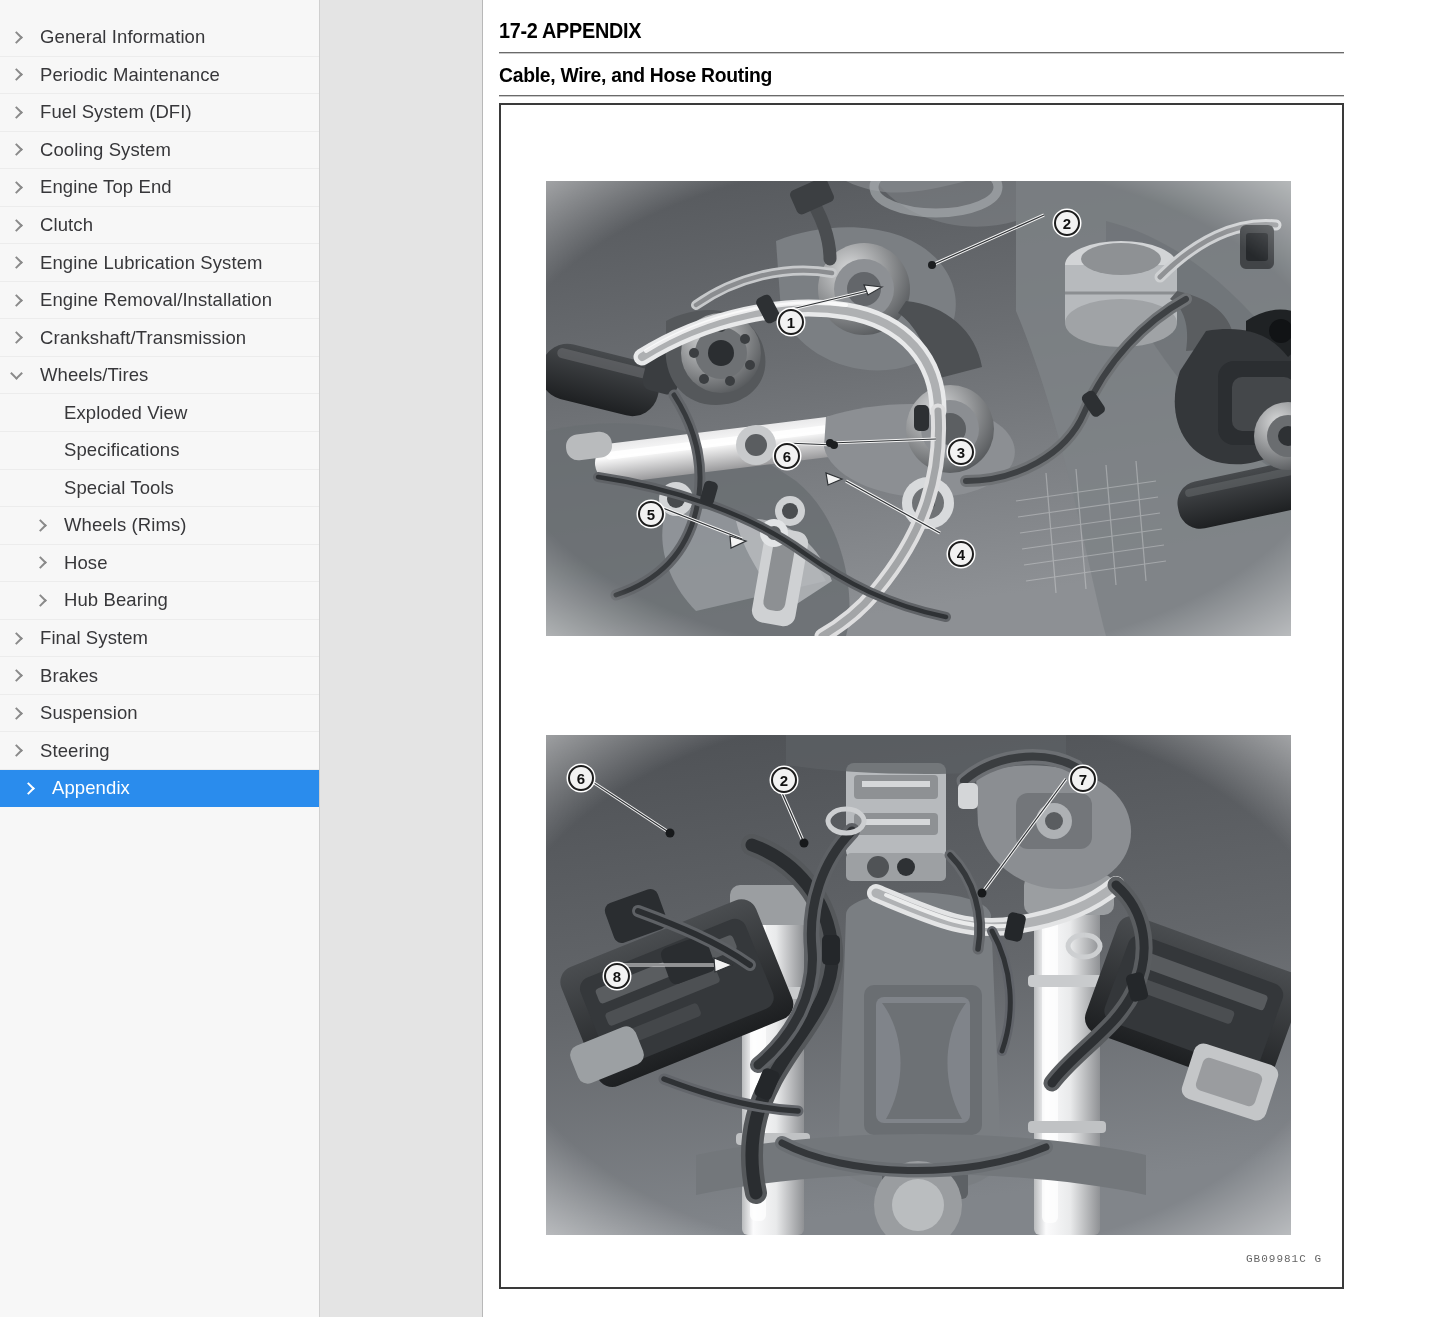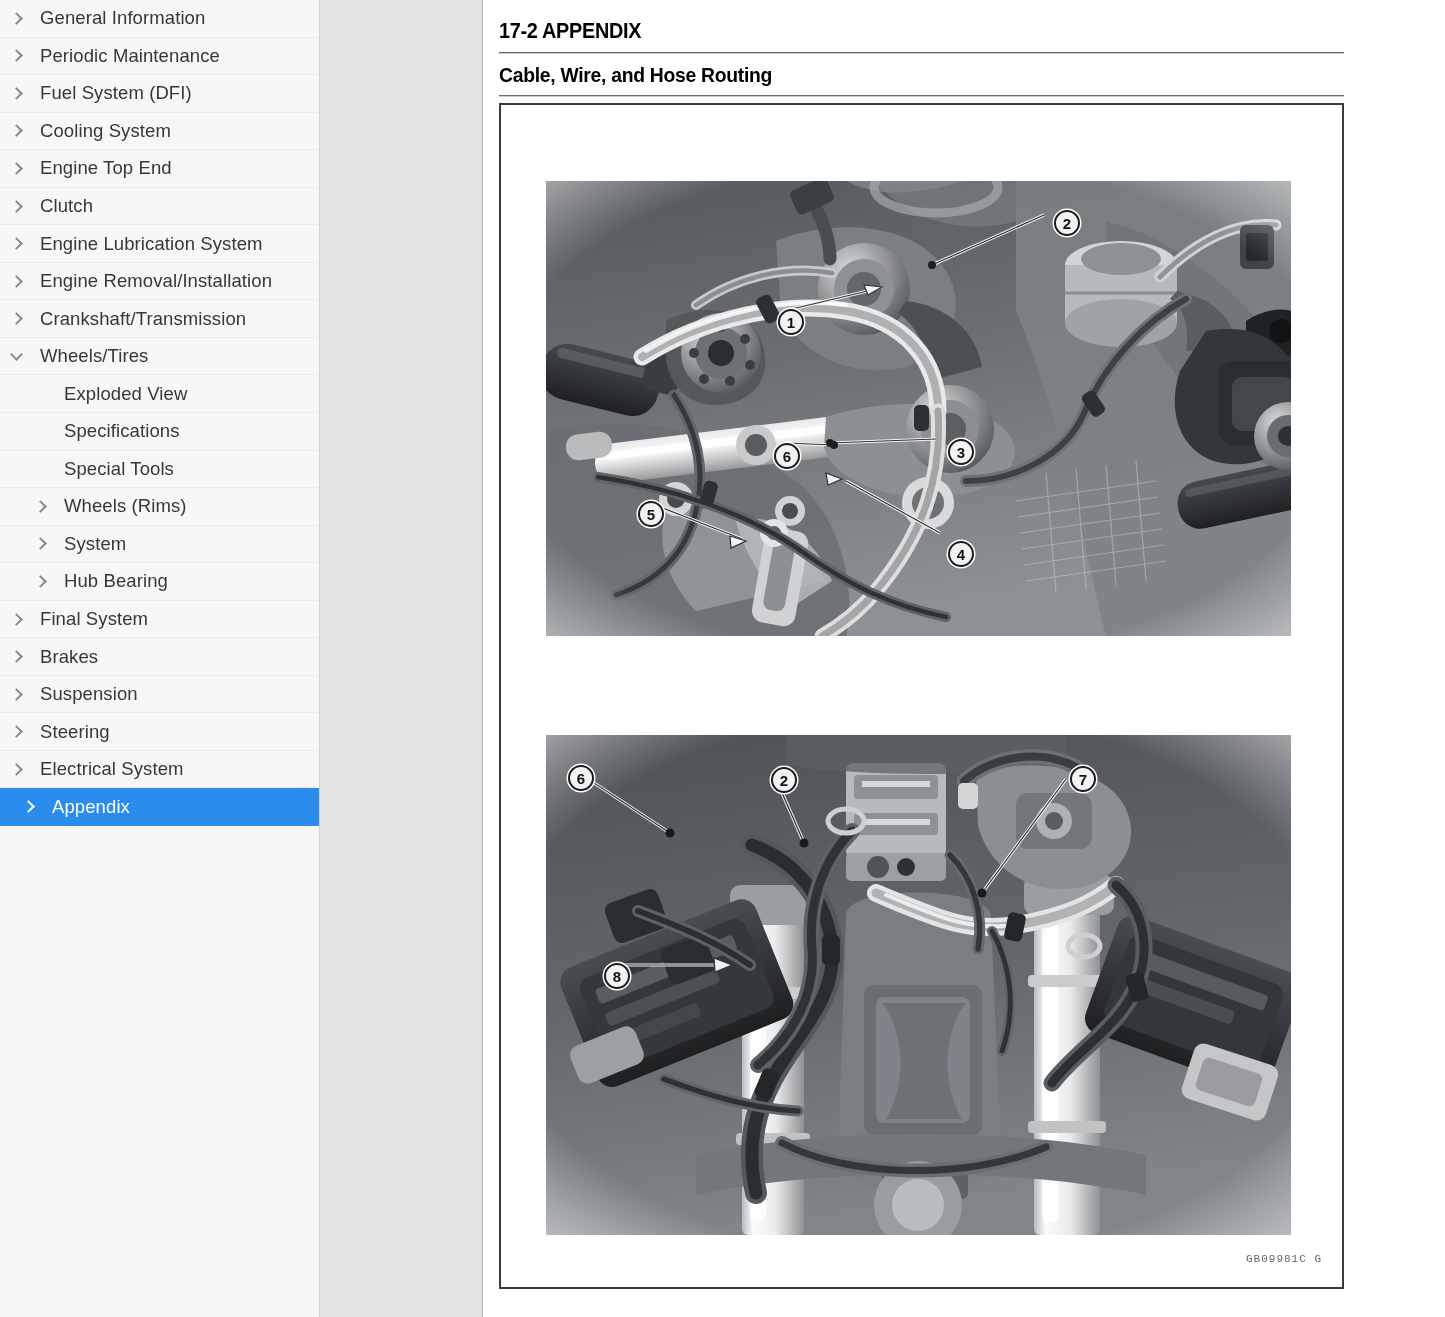--- a/index.html
+++ b/index.html
@@ -12,21 +12,21 @@
   .app { position: relative; width: 1445px; height: 1317px; display: flex; }
 
   
   .sidebar {
     width: 320px; height: 1317px;
     background: #f7f7f7;
     border-right: 1px solid #cfcfcf;
     overflow: hidden;
     position: relative;
   }
-  .nav-list { list-style: none; }
+  .nav-list { list-style: none; margin-top: 19px; }
   .nav-item {
     height: 37.55px;
     display: flex;
     align-items: center;
     border-bottom: 1px solid #ececec;
     cursor: pointer;
     background: #f7f7f7;
   }
   .nav-item.level-0 .chev-box { width: 40px; padding-left: 12px; }
   .nav-item.level-1 { background: #f7f7f7; }
@@ -220,21 +220,21 @@
         <li class="nav-item level-1">
           <span class="chev-box">
             <span class="chev"></span>
           </span>
           <span class="nav-label">Wheels (Rims)</span>
         </li>
         <li class="nav-item level-1">
           <span class="chev-box">
             <span class="chev"></span>
           </span>
-          <span class="nav-label">System</span>
+          <span class="nav-label">Hose</span>
         </li>
         <li class="nav-item level-1">
           <span class="chev-box">
             <span class="chev"></span>
           </span>
           <span class="nav-label">Hub Bearing</span>
         </li>
         <li class="nav-item level-0">
           <span class="chev-box">
             <span class="chev"></span>
@@ -251,26 +251,20 @@
           <span class="chev-box">
             <span class="chev"></span>
           </span>
           <span class="nav-label">Suspension</span>
         </li>
         <li class="nav-item level-0">
           <span class="chev-box">
             <span class="chev"></span>
           </span>
           <span class="nav-label">Steering</span>
-        </li>
-        <li class="nav-item level-0">
-          <span class="chev-box">
-            <span class="chev"></span>
-          </span>
-          <span class="nav-label">Electrical System</span>
         </li>
         <li class="nav-item level-0 selected">
           <span class="chev-box">
             <span class="chev"></span>
           </span>
           <span class="nav-label">Appendix</span>
         </li>
       </ul>
   </nav>
 

